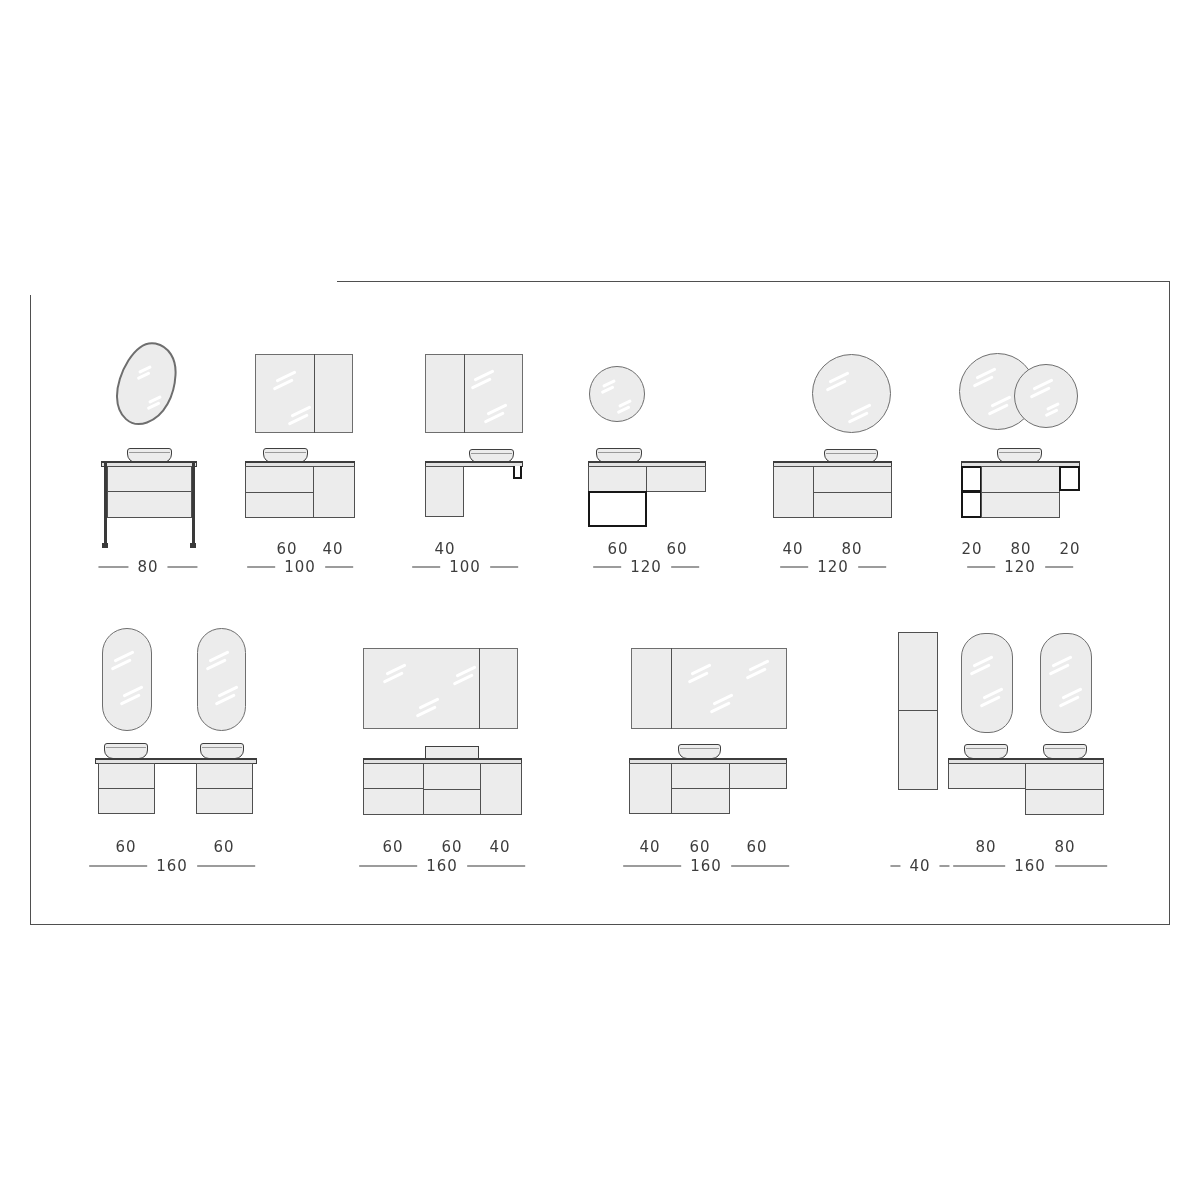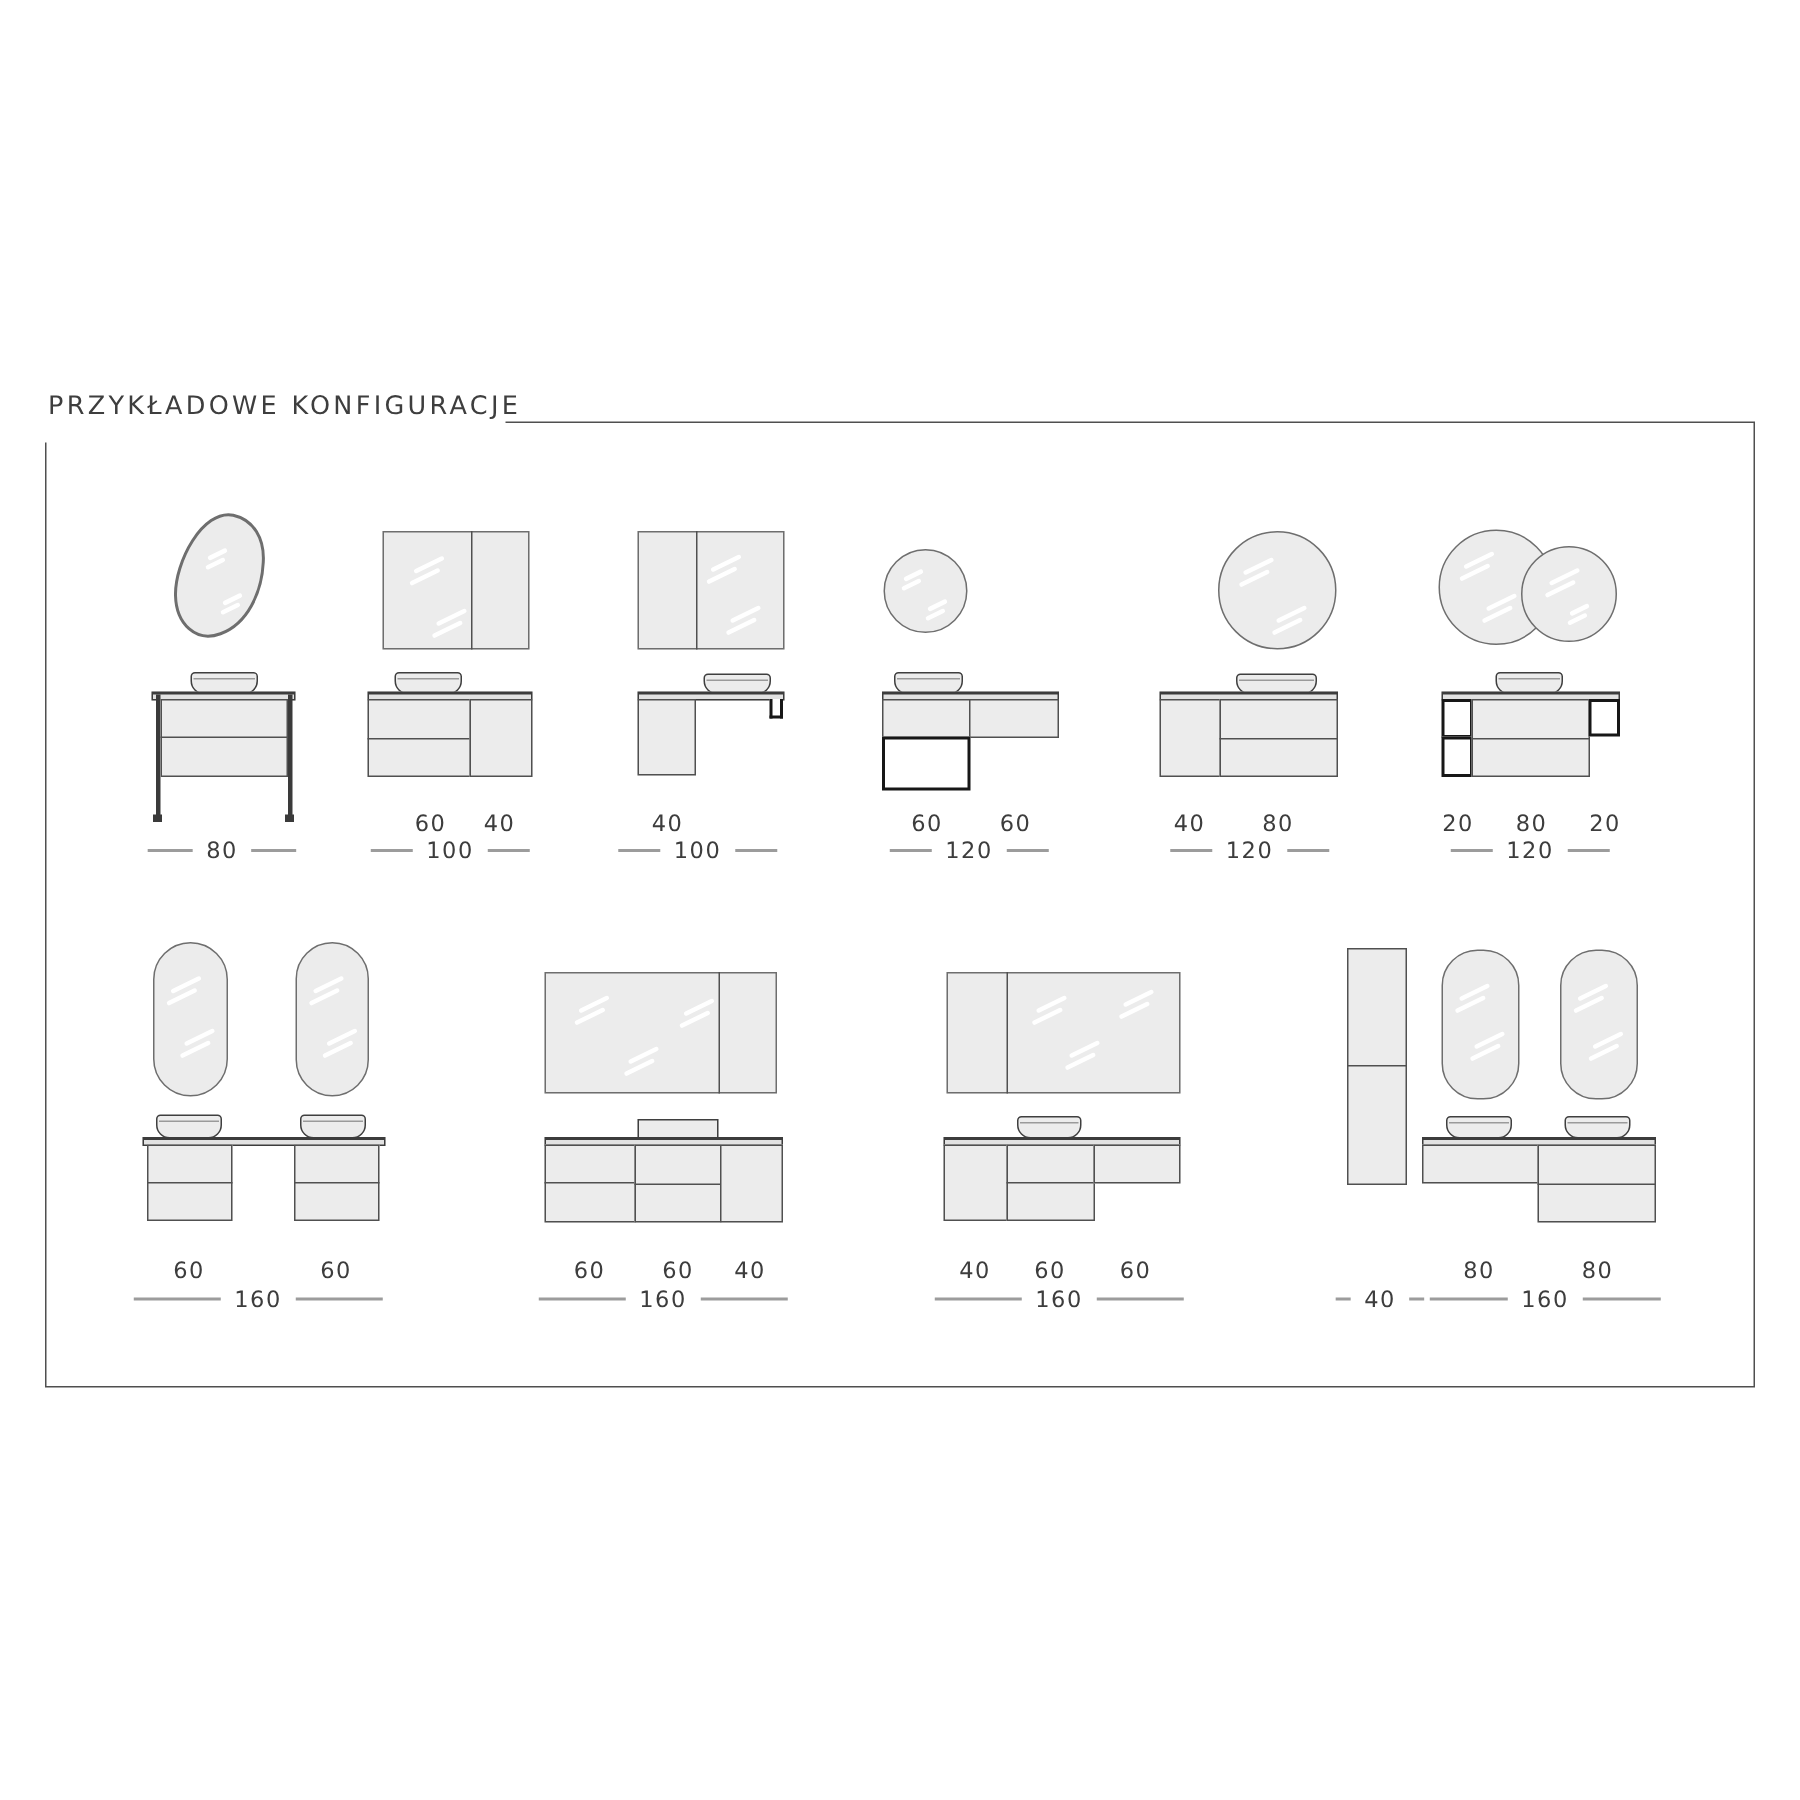--- a/index.html
+++ b/index.html
@@ -34,21 +34,20 @@
              gap:9px;font-size:15px;color:#3d3d3d;letter-spacing:1px;white-space:nowrap;}
   .dline{height:1.2px;background:#9c9c9c;display:inline-block;}
 </style>
 </head>
 <body>
 
 <div class="canvas">
 
   <div class="frame"></div>
   <div class="patch"></div>
-  <div class="title">PRZYKŁADOWE KONFIGURACJE</div>
 
   <div class="cfg">
     <svg style="position:absolute;left:114px;top:341px" width="72" height="86" viewBox="0 0 72 86">
       <path d="M41.5,2.5 C55,5.5 62.5,18 61.5,34 C60.5,54 51,75 33,81.5 C16.5,87.5 3.5,75 3,56 C2.5,34 21,-1.5 41.5,2.5 Z" fill="#ececec" stroke="#6e6e6e" stroke-width="2"></path>
     </svg>
     <div class="sh sm" style="left:138px;top:368px"></div>
     <div class="sh sm" style="left:148px;top:398px"></div>
     <div class="basin" style="left:127px;top:448px;width:45px;height:15px"></div>
     <div class="counter" style="left:101px;top:461px;width:96px"></div>
     <div class="leg" style="left:104px;top:463px;width:3px;height:82px"></div>

